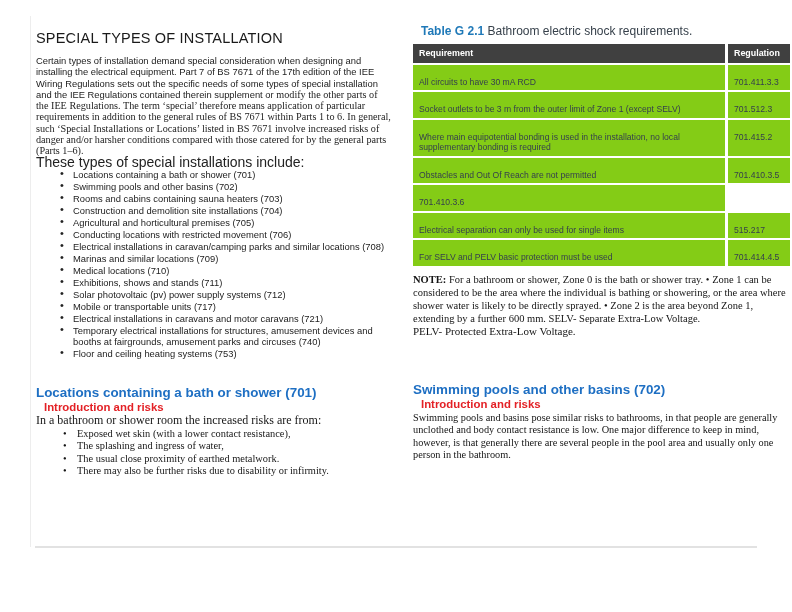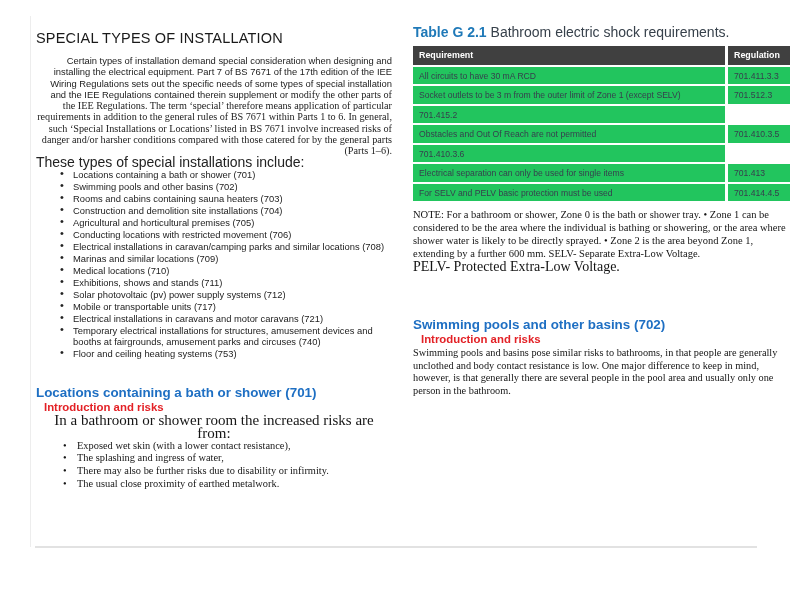--- a/index.html
+++ b/index.html
@@ -3,45 +3,45 @@
 <meta charset="utf-8">
 <style>
   html,body{margin:0;padding:0;background:#fff;}
   .page{position:relative;width:792px;height:612px;background:#fff;overflow:hidden;
         font-family:"Liberation Sans",sans-serif;color:#111;}
   .page-edge{position:absolute;left:30px;top:16px;width:1px;height:531px;background:#ededed;}
   .col-left{position:absolute;left:36px;top:30px;width:356px;}
   .col-right{position:absolute;left:413px;top:24px;width:377px;}
 
   h1.doc-title{margin:0;font-size:14.5px;font-weight:400;color:#1a1a1a;letter-spacing:.2px;}
-  .intro{margin:9px 0 0;font-size:9.4px;line-height:11.3px;color:#222;text-align:right;}
+  .intro{margin:9px 0 0;font-size:9.4px;line-height:11.3px;color:#222;}
   .serif{font-family:"Liberation Serif",serif;font-size:10.2px;}
   .list-lead{margin:0;font-size:14px;line-height:11.3px;color:#222;}
 
   ul.plain{list-style:none;margin:1px 0 0;padding:0 0 0 37px;}
   ul.plain li{position:relative;font-size:9.4px;line-height:11.2px;margin:.8px 0;color:#222;}
   ul.plain li::before{content:"\2022";position:absolute;left:-13px;top:-1px;font-size:11px;}
 
   h2.sec{margin:0;font-size:13.4px;font-weight:bold;color:#1e6fc3;}
   h3.sub{margin:1px 8px 0;font-size:11.4px;font-weight:bold;color:#e32126;}
-  .sec-lead{margin:1px 0 0;font-family:"Liberation Serif",serif;font-size:15px;line-height:12.2px;color:#161616;text-align:center;}
+  .sec-lead{margin:1px 0 0;font-family:"Liberation Serif",serif;font-size:12px;line-height:12.2px;color:#161616;}
   ul.serif-list{list-style:none;margin:1px 0 0;padding:0 0 0 41px;}
   ul.serif-list li{position:relative;font-family:"Liberation Serif",serif;font-size:10.4px;line-height:12.6px;margin:0;color:#161616;}
   ul.serif-list li::before{content:"\2022";position:absolute;left:-14px;top:0;}
 
-  .tbl-caption{margin:0 0 6px;font-size:14px;color:#37414b;}
+  .tbl-caption{margin:0 8px 6px;font-size:12px;color:#37414b;}
   .tbl-caption .cap-label{font-weight:bold;color:#1f79b8;}
   .g-table{width:100%;}
   .g-row{display:grid;grid-template-columns:1fr 62px;column-gap:3px;margin-bottom:2px;}
-  .g-cell{background:#22c55e;color:#36404d;font-size:8.6px;line-height:10.5px;padding:4px 6px 3px;}
+  .g-cell{background:#84cc16;color:#36404d;font-size:8.6px;line-height:10.5px;padding:12px 6px 3px;}
   .g-head .g-cell{background:#404040;color:#fff;font-weight:bold;font-size:8.9px;padding:4px 6px;}
 
   .note{margin:7px 0 0;font-family:"Liberation Serif",serif;font-size:10.5px;line-height:13px;color:#141414;}
-  .note b{font-weight:normal;}
-  .note-line2{margin:0;font-family:"Liberation Serif",serif;font-size:14px;line-height:13px;color:#141414;}
+  .note b{font-weight:bold;}
+  .note-line2{margin:0;font-family:"Liberation Serif",serif;font-size:11px;line-height:13px;color:#141414;}
   .left-sec{margin-top:26px;}
   .right-sec{margin-top:44px;}
   .body-serif{margin:2px 0 0;font-family:"Liberation Serif",serif;font-size:10.3px;line-height:12.6px;color:#141414;}
 
   .divider{position:absolute;left:35px;top:546px;width:722px;height:2px;background:#e2e2e2;}
 </style>
 </head>
 <body>
 
 <div class="page">
@@ -74,22 +74,22 @@
       </ul>
 
     <div class="left-sec">
       <h2 class="sec">Locations containing a bath or shower (701)</h2>
       <h3 class="sub">Introduction and risks</h3>
       <p class="sec-lead">In a bathroom or shower room the increased risks are from:</p>
       <ul class="serif-list">
 
       <li>Exposed wet skin (with a lower contact resistance),</li>
           <li>The splashing and ingress of water,</li>
+          <li>The usual close proximity of earthed metalwork.</li>
           <li>There may also be further risks due to disability or infirmity.</li>
-          <li>The usual close proximity of earthed metalwork.</li>
         </ul>
     </div>
   </div>
 
   <div class="col-right">
     <p class="tbl-caption"><span class="cap-label">Table G 2.1</span><span> Bathroom electric shock requirements.</span></p>
 
     <div class="g-table">
       <div class="g-row g-head">
         <div class="g-cell">Requirement</div>
@@ -101,35 +101,36 @@
             <div class="g-cell">All circuits to have 30 mA RCD</div>
             <div class="g-cell">701.411.3.3</div>
           </div>
 
           <div class="g-row">
             <div class="g-cell">Socket outlets to be 3 m from the outer limit of Zone 1 (except SELV)</div>
             <div class="g-cell">701.512.3</div>
           </div>
 
           <div class="g-row">
+            <div class="g-cell">Where main equipotential bonding is used in the installation, no local supplementary bonding is required</div>
             <div class="g-cell">701.415.2</div>
           </div>
 
           <div class="g-row">
             <div class="g-cell">Obstacles and Out Of Reach are not permitted</div>
             <div class="g-cell">701.410.3.5</div>
           </div>
 
           <div class="g-row">
             <div class="g-cell">701.410.3.6</div>
           </div>
 
           <div class="g-row">
             <div class="g-cell">Electrical separation can only be used for single items</div>
-            <div class="g-cell">701.413</div>
+            <div class="g-cell">515.217</div>
           </div>
 
           <div class="g-row">
             <div class="g-cell">For SELV and PELV basic protection must be used</div>
             <div class="g-cell">701.414.4.5</div>
           </div>
         </div>
     </div>
 
     <p class="note"><b>NOTE:</b><span> For a bathroom or shower, Zone 0 is the bath or shower tray. • Zone 1 can be considered to be the area where the individual is bathing or showering, or the area where shower water is likely to be directly sprayed. • Zone 2 is the area beyond Zone 1, extending by a further 600 mm. SELV- Separate Extra-Low Voltage.</span></p>

